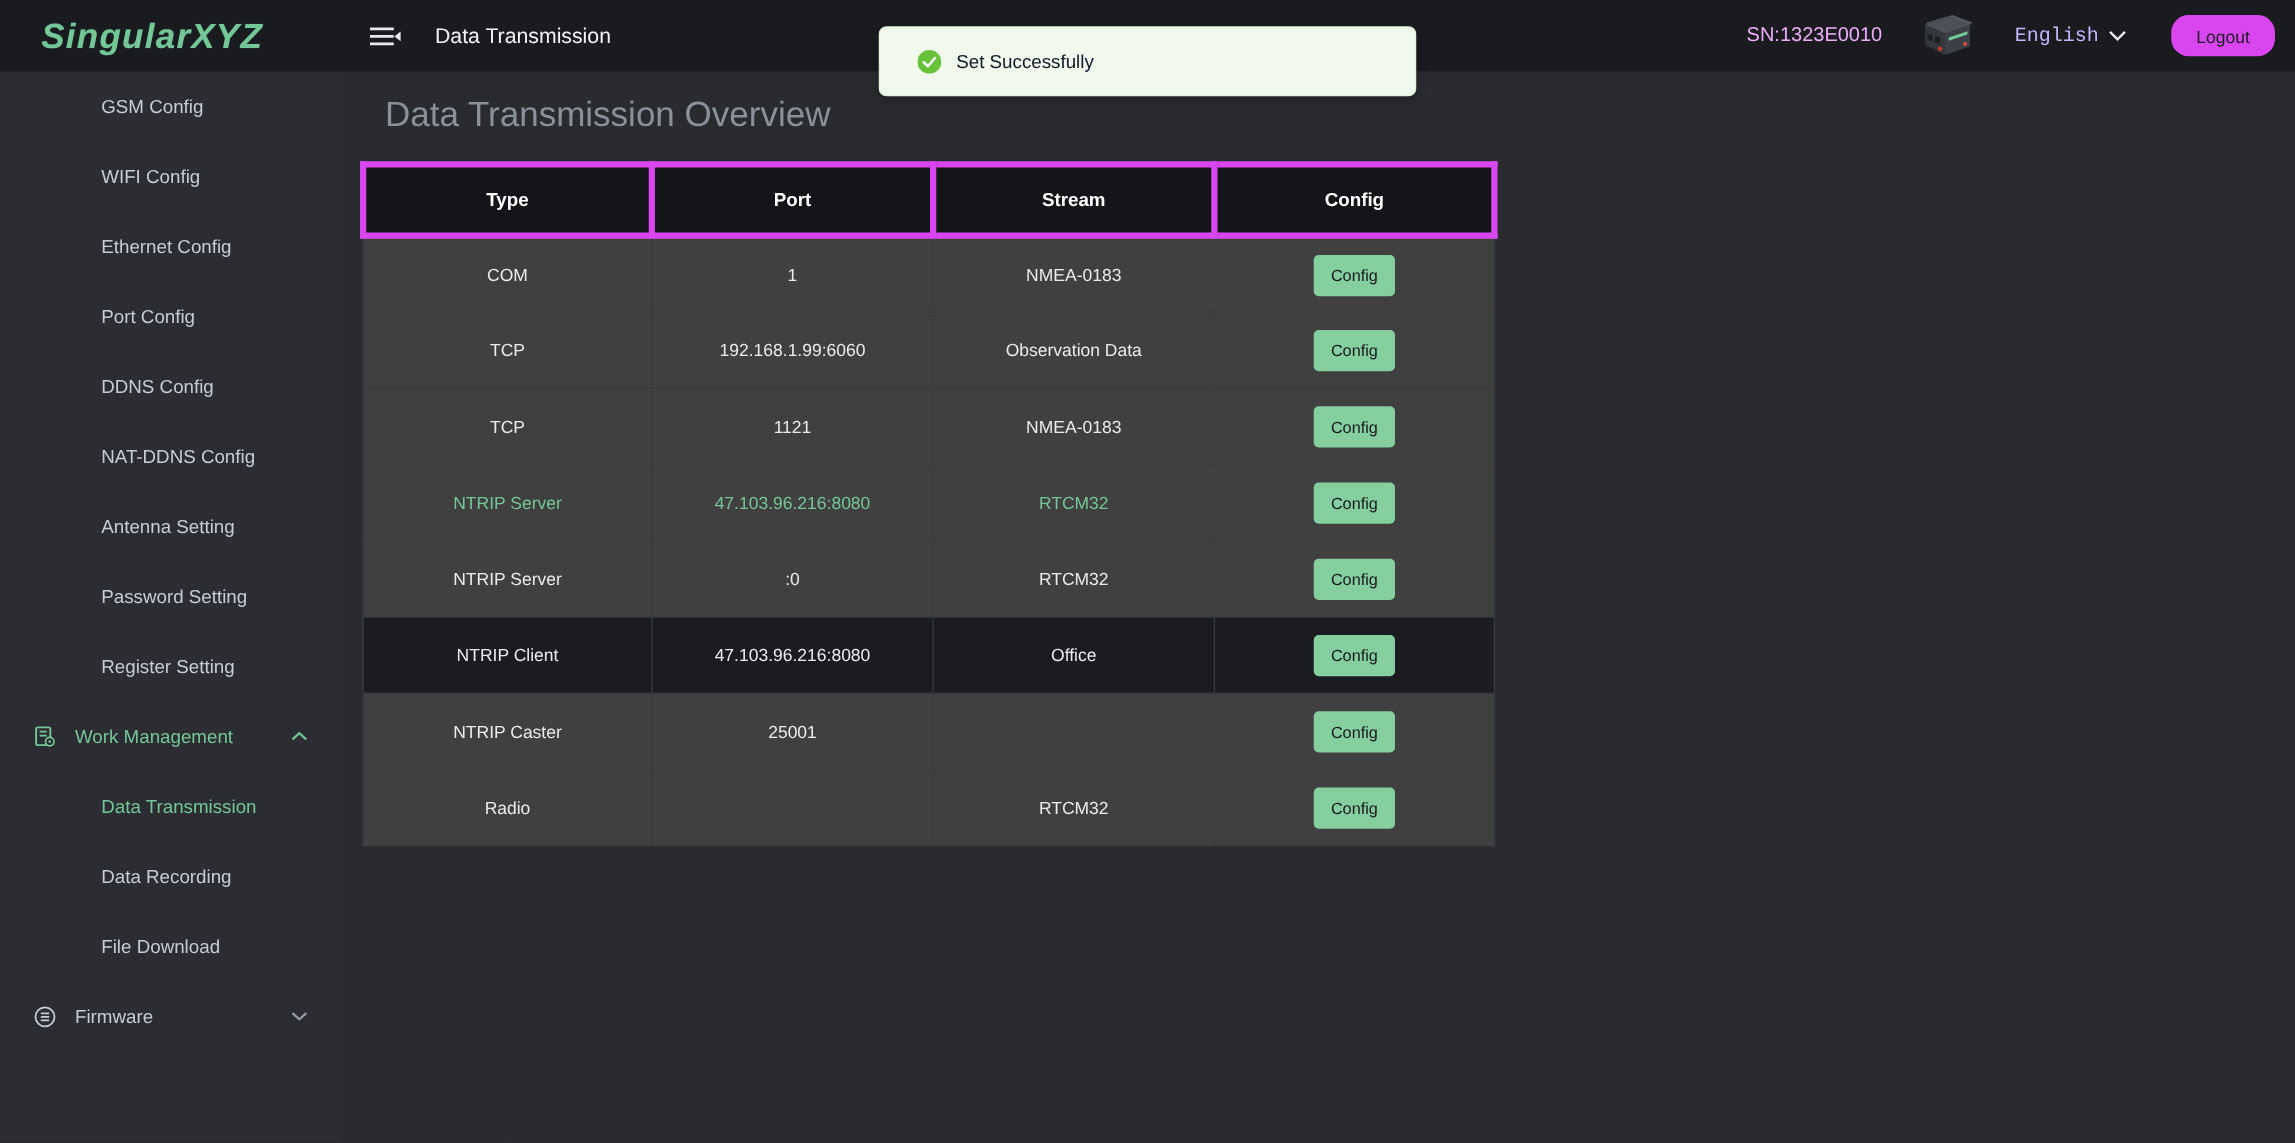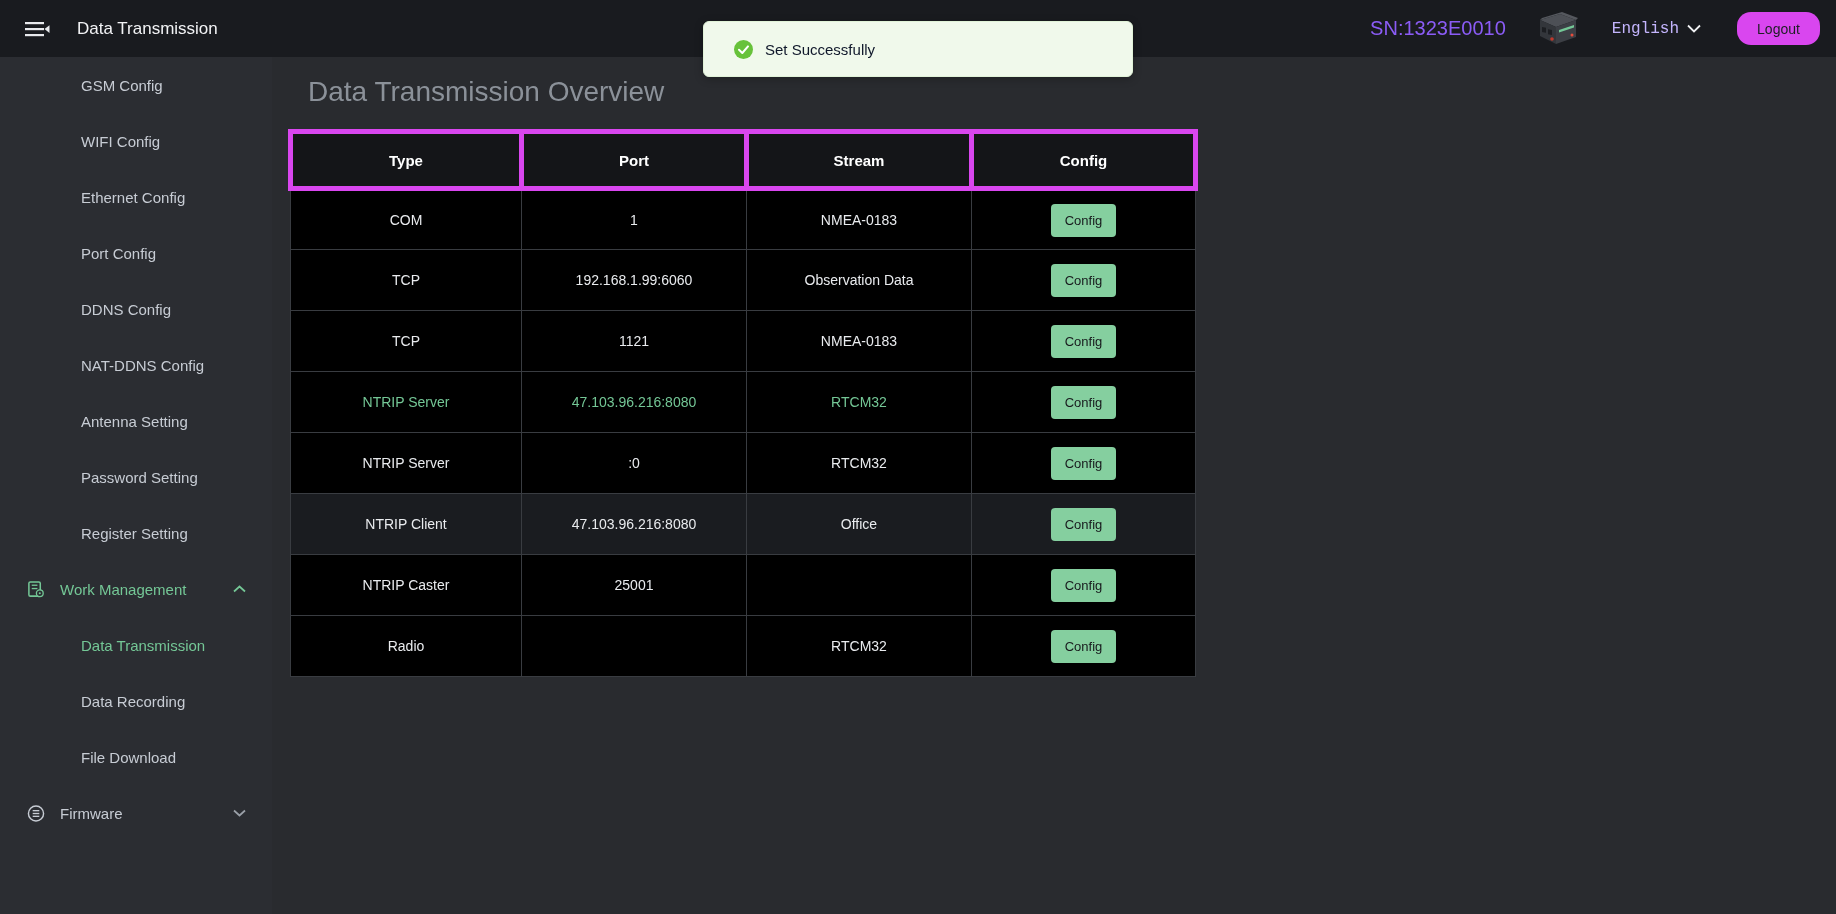--- a/index.html
+++ b/index.html
@@ -18,21 +18,21 @@
   }
   .logo-wrap { width:271px; padding-left:33px; flex:0 0 auto; }
   .logo {
     font-size:28px; font-weight:800; font-style:italic;
     color:#74c796; letter-spacing:1px; cursor:pointer;
     text-shadow:0 0 1px rgba(116,199,150,.4);
   }
   .collapse-btn { margin-left:24px; cursor:pointer; display:flex; align-items:center; }
   .page-title { margin-left:27px; font-size:17px; color:#f2f3f5; }
   .header-right { margin-left:auto; display:flex; align-items:center; padding-right:16px; }
-  .sn-text { font-size:20px; color:#8b5cf6; }
+  .sn-text { font-size:16px; color:#f0abfc; }
   .device-thumb { margin-left:22px; width:56px; height:44px; display:flex; align-items:center; justify-content:center; }
   .lang { margin-left:28px; display:flex; align-items:center; cursor:pointer; }
   .lang-label { font-size:16px; color:#c4b5fd;font-family:Liberation Mono, monospace; }
   .lang-chevron { margin-left:8px; display:flex; }
   .logout-btn {
     margin-left:36px; background:#d946ef; color:#1d1f23;
     border:none; border-radius:14px; width:83px; height:33px;
     font-size:14px; font-family:"Liberation Sans",sans-serif; cursor:pointer;
   }
 
@@ -69,35 +69,38 @@
   .main-title { margin-left:20px; font-size:28px; line-height:32px; color:#8b9199; font-weight:400; }
   table.data-table {
     margin-top:21px; border-collapse:collapse; table-layout:fixed;
     width:905px;
   }
   .data-table th {
     background:#141518; color:#ffffff; font-size:15px; font-weight:bold;
     height:57px; border:5px solid #d946ef; text-align:center;
   }
   .data-table td {
-    background:#000000; color:#e9ebee; font-size:14px;
+    background:#404040; color:#e9ebee; font-size:14px;
     height:61px; border:1px solid #393c41; text-align:center;
   }
   tr.green-row td { color:#74c796; }
   tr.dark-row td { background:#1a1c20;margin-left:38px; }
   .config-btn {
     background:#85cf9f; color:#17191c; border:none; border-radius:4px;
     width:65px; height:33px; font-size:13px; font-family:"Liberation Sans",sans-serif;
     cursor:pointer;
   }
 </style>
 </head>
 <body>
 
 <div class="header">
+  <div class="logo-wrap">
+    <span class="logo">SingularXYZ</span>
+  </div>
   <span class="collapse-btn">
     <svg width="26" height="18" viewBox="0 0 26 18">
       <rect x="1" y="2" width="19" height="2.2" fill="#e8eaed"></rect>
       <rect x="1" y="8" width="19" height="2.2" fill="#e8eaed"></rect>
       <rect x="1" y="14" width="19" height="2.2" fill="#e8eaed"></rect>
       <polygon points="25.5,5.2 25.5,13 20.5,9.1" fill="#e8eaed"></polygon>
     </svg>
   </span>
   <span class="page-title">Data Transmission</span>
 

